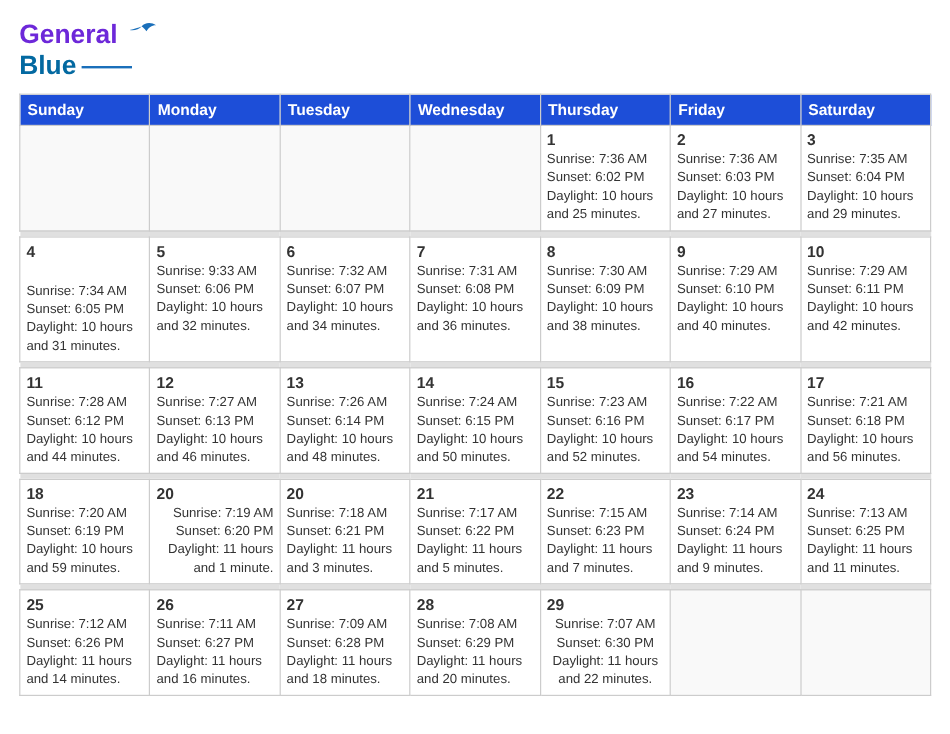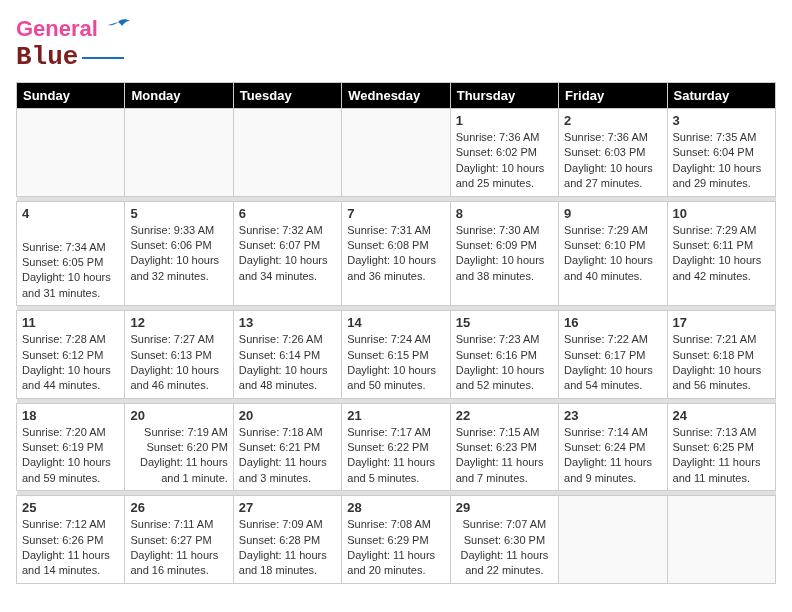--- a/index.html
+++ b/index.html
@@ -39,21 +39,21 @@
       font-size: 18px;
       font-weight: normal;
       color: #333;
     }
     .calendar {
       width: 100%;
       border-collapse: collapse;
       font-size: 11px;
     }
     .calendar th {
-      background: #000000;
+      background: #1d4ed8;
       color: #fff;
       padding: 5px 6px;
       text-align: left;
       font-size: 13px;
       font-weight: bold;
       border: 1px solid #ccc;
     }
     .calendar td {
       border: 1px solid #ccc;
       vertical-align: top;
@@ -84,28 +84,28 @@
     }
   </style>
 </head>
 <body>
 
 <div class="header">
   <div class="logo">
     <div class="logo-wrapper">
       <div style="display:flex;flex-direction:column;align-items:flex-start;">
         <div style="display:flex;align-items:center;gap:4px;">
-          <span style="font-size:22px;font-weight:bold;color:#ec4899;">General</span>
+          <span style="font-size:22px;font-weight:bold;color:#6d28d9;">General</span>
           <svg width="28" height="22" viewBox="0 0 28 22" style="margin-left:2px;">
             <path d="M14 4 C16 1, 22 0, 26 3 C22 3, 20 5, 18 8 C16 5, 14 4, 14 4Z" fill="#1a6fba"></path>
             <path d="M14 4 C12 6, 8 8, 4 7 C8 6, 11 5, 14 4Z" fill="#1a6fba"></path>
           </svg>
         </div>
         <div style="display:flex;align-items:center;">
-          <span style="font-size:26px;font-weight:bold;color:#7f1d1d;font-family:Liberation Mono, monospace;">Blue</span>
+          <span style="font-size:22px;font-weight:bold;color:#0369a1;">Blue</span>
           <div style="width:42px;height:2px;background:#1a6fba;margin-left:4px;margin-top:2px;"></div>
         </div>
       </div>
     </div>
   </div>
   <div class="title-section">
     <h1></h1>
     <h2></h2>
   </div>
 </div>

